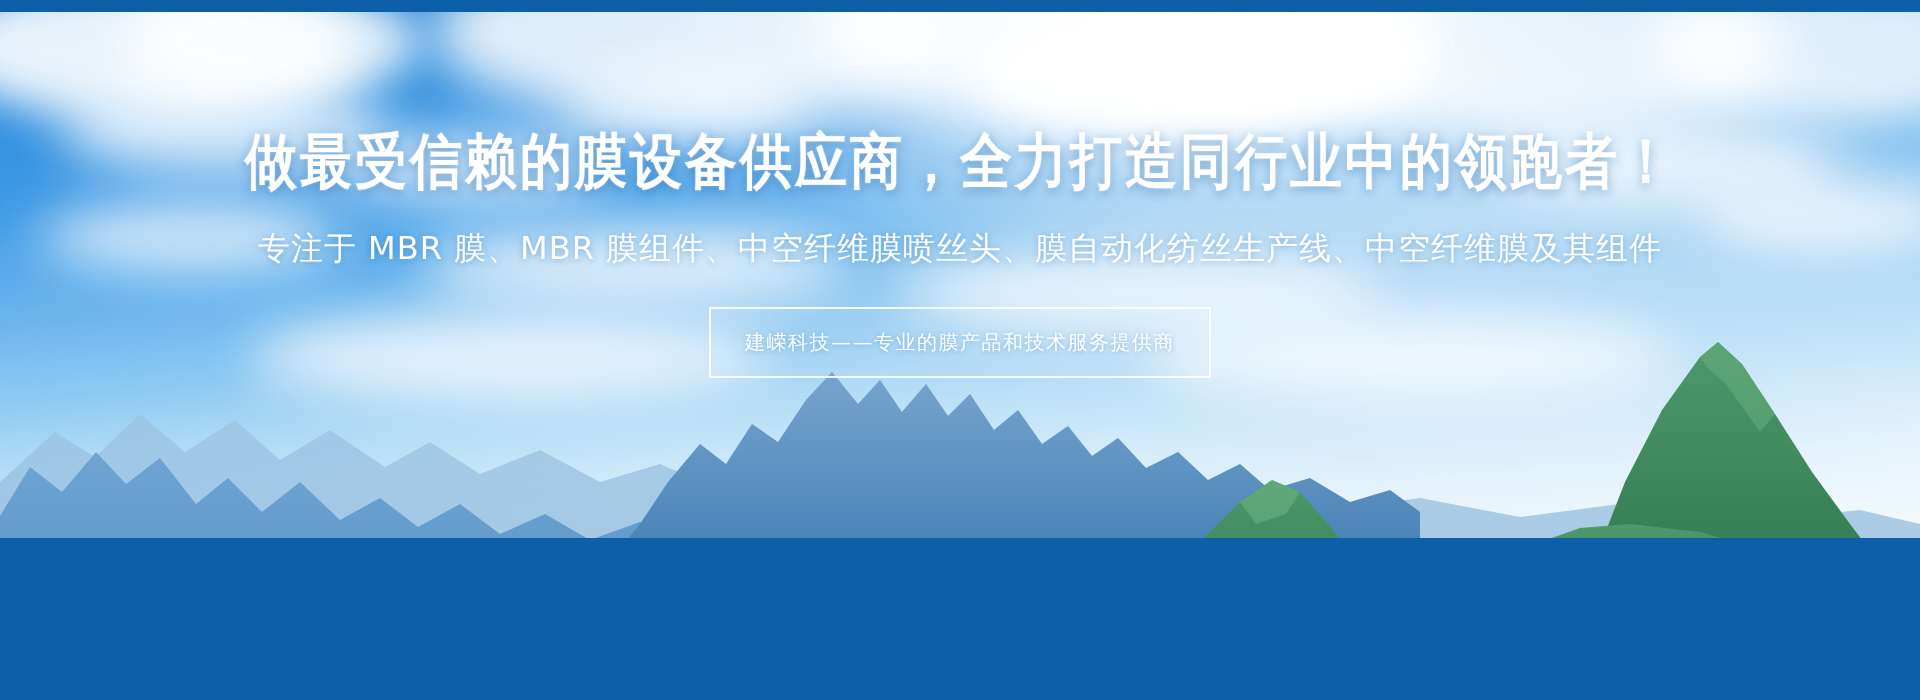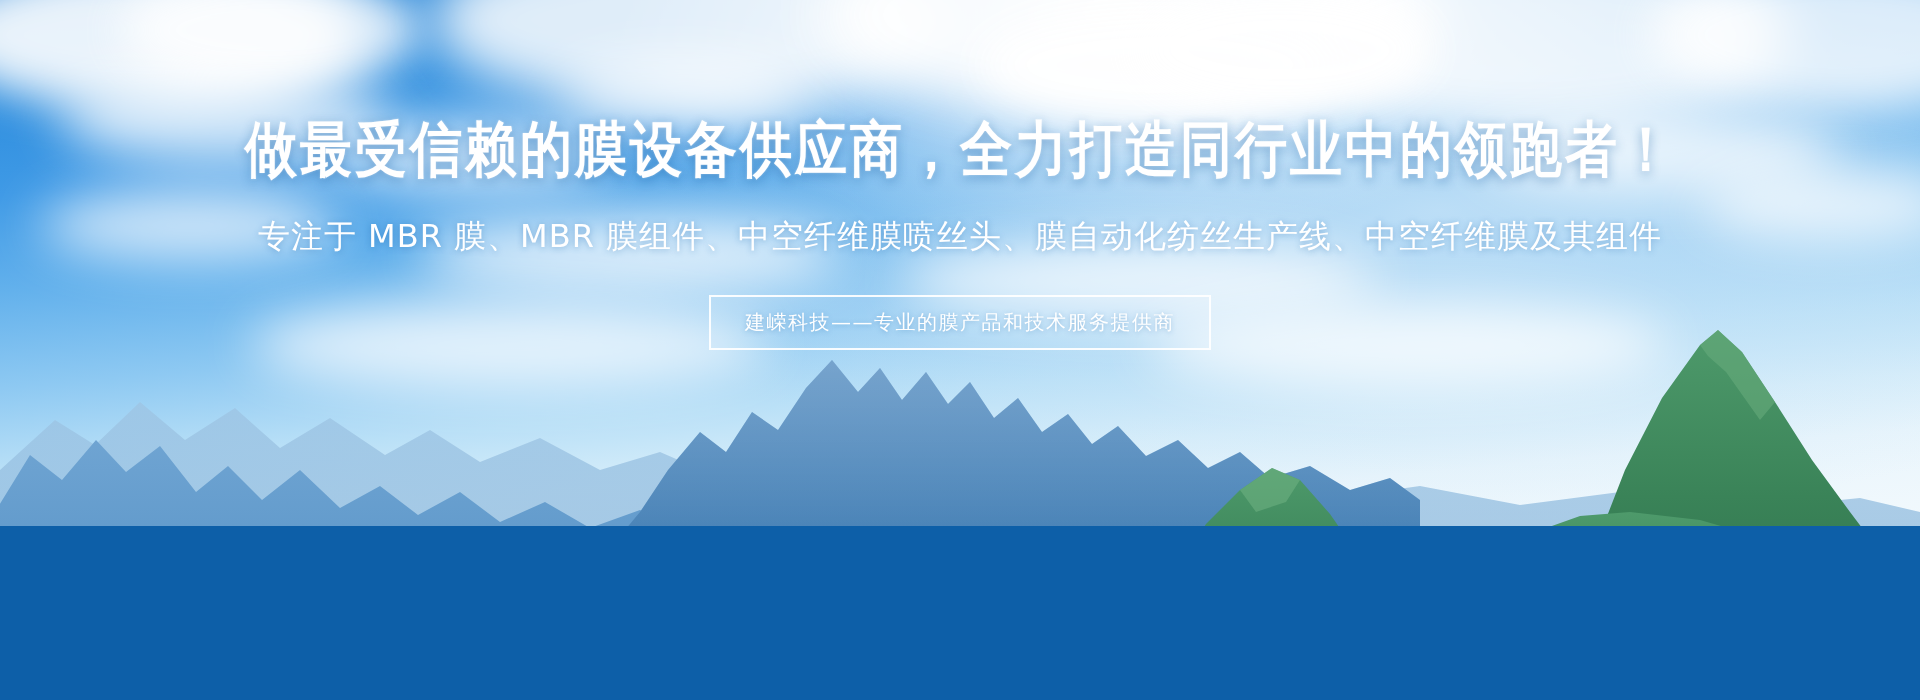--- a/index.html
+++ b/index.html
@@ -7,20 +7,21 @@
     width:1920px; height:700px;
     overflow:hidden;
     background:#0d5fa8;
     font-family:"Liberation Sans","DejaVu Sans",sans-serif;
   }
 
   #banner {
     position:relative;
     width:1920px; height:526px;
     overflow:hidden;
+    margin-top:12px;
   }
 
   
   .sky {
     position:absolute; inset:0;
     background:
       radial-gradient(ellipse 900px 420px at 58% 2%, rgba(255,255,255,.95) 0%, rgba(255,255,255,.55) 22%, rgba(255,255,255,0) 55%),
       radial-gradient(ellipse 1400px 500px at 75% 40%, rgba(200,228,248,.85) 0%, rgba(200,228,248,0) 62%),
       linear-gradient(175deg,
         #1f7fd4 0%,
@@ -67,21 +68,21 @@
     font-size:32px;
     color:#ffffff;
     letter-spacing:1px;
     white-space:nowrap;
     text-shadow:0 1px 6px rgba(30,100,170,.4);
     font-family:"DejaVu Sans","Liberation Sans",sans-serif;
   }
   .tagbox {
     margin-top:36px;
     border:2px solid rgba(255,255,255,.92);
-    padding:12px 34px;
+    padding:20px 34px;
     font-size:20px;
     color:#ffffff;
     letter-spacing:1.5px;
     white-space:nowrap;
     text-shadow:0 1px 5px rgba(30,100,170,.35);
     font-family:"DejaVu Sans","Liberation Sans",sans-serif;
     background:rgba(255,255,255,.04);
   }
 </style>
 </head>

